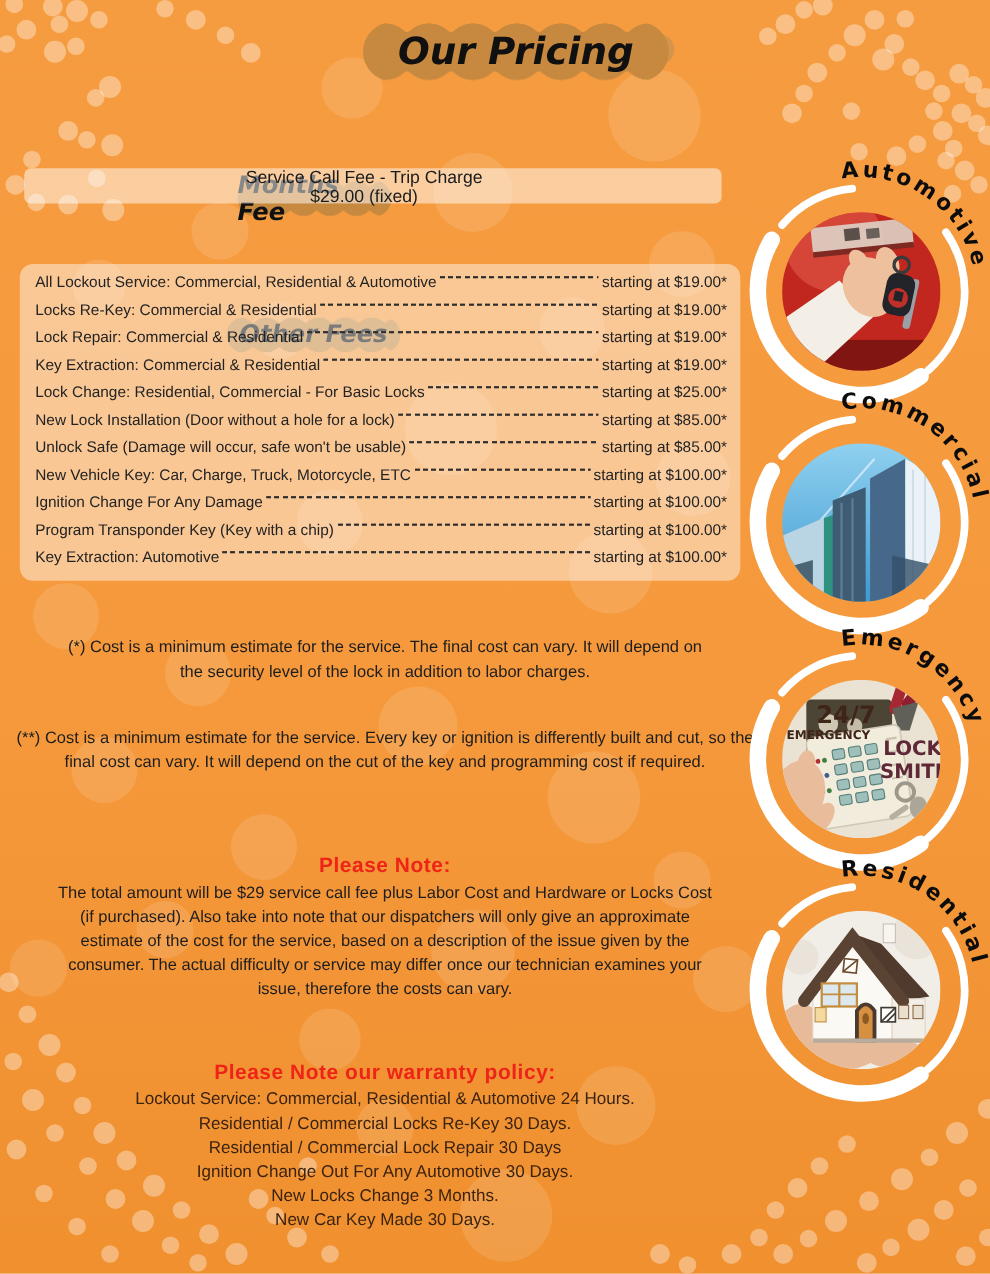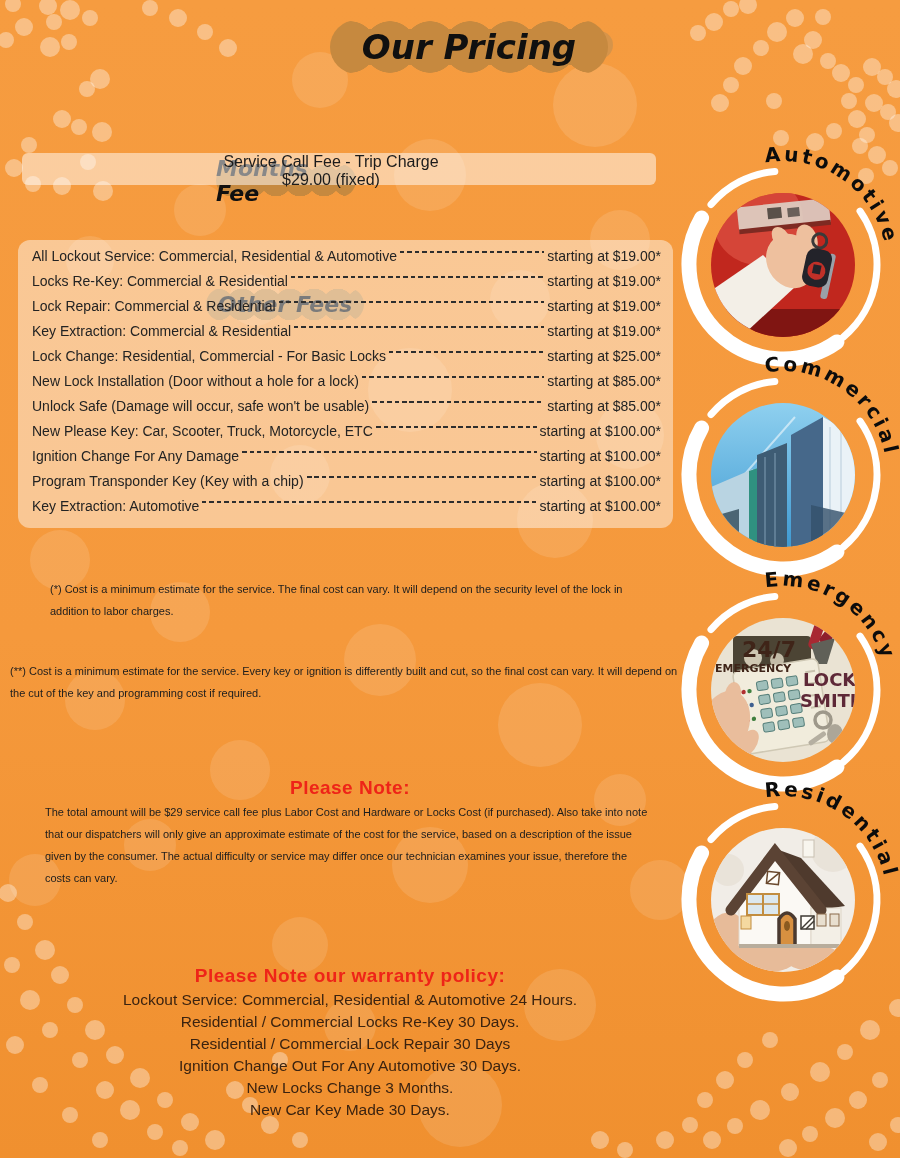--- a/index.html
+++ b/index.html
@@ -29,21 +29,21 @@
   .fee-strip{left:22px;top:153px;width:634px;height:32px;display:flex;align-items:center;
         background:rgba(255,255,255,0.5);border-radius:6px;font-size:16px;
         padding:0 28px 0 12px;box-sizing:border-box;color:#1b1b1b;flex-direction:column;}
   .fees-panel{left:18px;top:240px;width:655px;height:288px;background:rgba(255,255,255,0.45);
         border-radius:12px;padding:8px 12px 0 14px;box-sizing:border-box;}
   .fee-row{display:flex;align-items:flex-start;height:25px;font-size:14px;color:#232323;white-space:nowrap;}
   .leader{flex:1;height:2px;min-width:10px;margin:0 3px;transform:translateY(3px);
         background:repeating-linear-gradient(90deg,#2e2e2e 0 4.5px,rgba(0,0,0,0) 4.5px 7.5px);}
   .price{white-space:nowrap;}
 
-  .note{position:absolute;z-index:2;font-size:11px;line-height:22px;color:#1d1d1d;}
+  .note{position:absolute;z-index:2;text-align:center;font-size:15px;line-height:22px;color:#1d1d1d;}
   .note1{top:578px;left:50px;width:600px;}
   .note2{top:660px;left:10px;width:680px;}
   .red-head{position:absolute;z-index:2;width:700px;left:0;text-align:center;
         font-size:19px;font-weight:bold;color:#ee2418;letter-spacing:0.5px;}
   .pn-head{top:777px;}
   .pn-body{top:801px;left:45px;width:610px;}
   .w-head{top:965px;}
   .w-list{position:absolute;z-index:2;top:989px;left:0;width:700px;text-align:center;
         font-size:15.5px;line-height:22px;color:#3b2310;}
 
@@ -248,21 +248,21 @@
         <span>New Lock Installation (Door without a hole for a lock)</span>
         <span class="leader"></span>
         <span class="price">starting at $85.00*</span>
       </div>
     <div class="fee-row">
         <span>Unlock Safe (Damage will occur, safe won't be usable)</span>
         <span class="leader"></span>
         <span class="price">starting at $85.00*</span>
       </div>
     <div class="fee-row">
-        <span>New Please Key: Car, Scooter, Truck, Motorcycle, ETC</span>
+        <span>New Vehicle Key: Car, Charge, Truck, Motorcycle, ETC</span>
         <span class="leader"></span>
         <span class="price">starting at $100.00*</span>
       </div>
     <div class="fee-row">
         <span>Ignition Change For Any Damage</span>
         <span class="leader"></span>
         <span class="price">starting at $100.00*</span>
       </div>
     <div class="fee-row">
         <span>Program Transponder Key (Key with a chip)</span>

